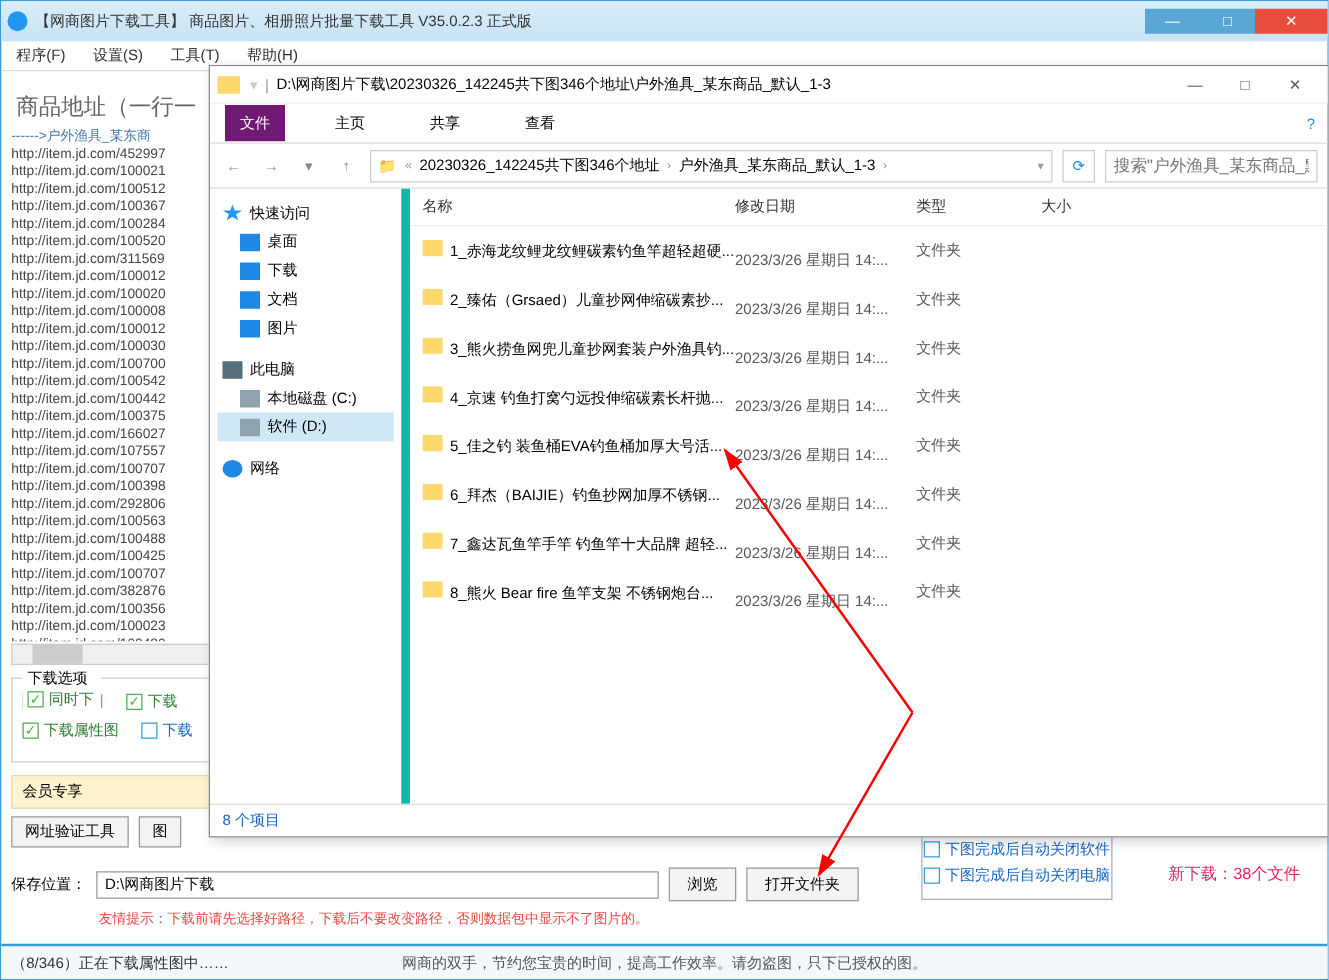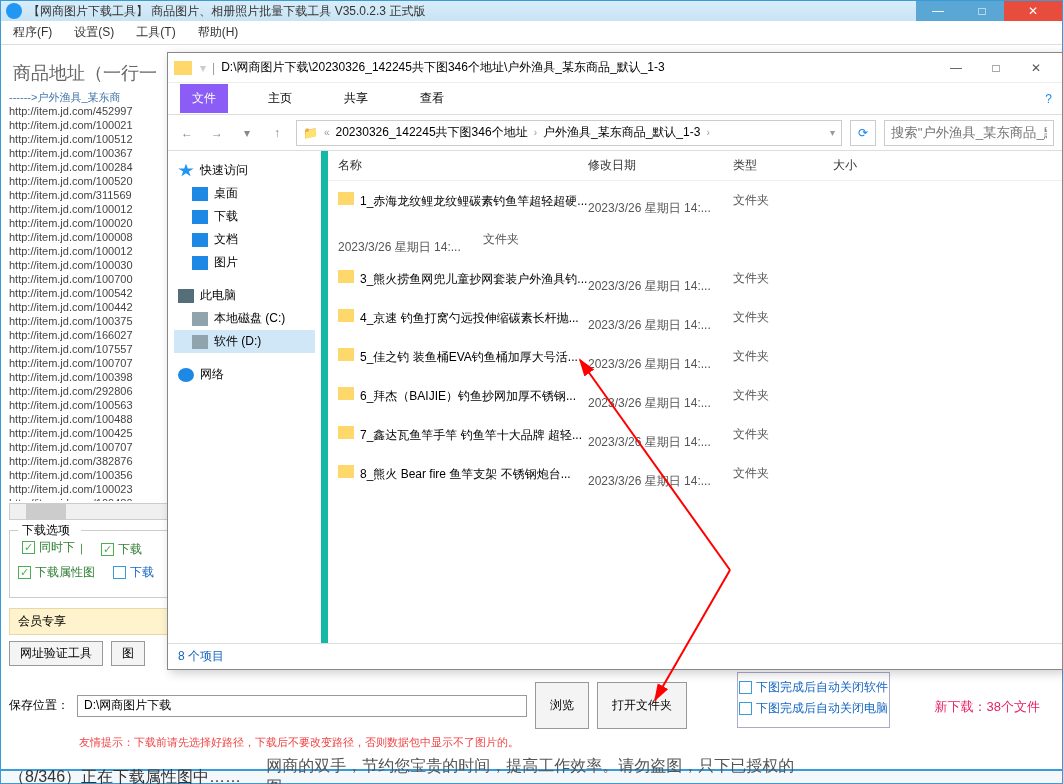--- a/index.html
+++ b/index.html
@@ -1,21 +1,21 @@
 <!DOCTYPE html>
 <html><head>
 <meta charset="utf-8">
 <style>
 * { margin: 0; padding: 0; box-sizing: border-box; font-family: "Microsoft YaHei", "SimSun", sans-serif; }
 body { background: #fff; width: 1063px; height: 784px; overflow: hidden; position: relative; }
 
 
 .app-window { width: 1063px; height: 784px; border: 1px solid #3a9bd9; position: relative; background: #fff; }
 
-.titlebar { height: 20px; background: linear-gradient(#d9edf9, #c7e3f5); display: flex; align-items: center; padding-left: 5px; font-size: 12px; color: #333; }
+.titlebar { height: 32px; background: linear-gradient(#d9edf9, #c7e3f5); display: flex; align-items: center; padding-left: 5px; font-size: 12px; color: #333; }
 .titlebar .icon-app { width: 16px; height: 16px; background: #2196F3; border-radius: 50%; margin-right: 6px; display: inline-block; }
 .titlebar .spacer { flex: 1; }
 .titlebar .winbtn { width: 44px; height: 20px; display: flex; align-items: center; justify-content: center; font-size: 12px; color: #fff; }
 .titlebar .min { background: #5aa7d6; }
 .titlebar .max { background: #5aa7d6; }
 .titlebar .close { background: #e74c3c; width: 58px; }
 
 .menubar { height: 24px; display: flex; align-items: center; padding-left: 12px; gap: 22px; font-size: 12px; color: #333; border-bottom: 1px solid #ddd; }
 
 .content-area { padding: 10px 8px; position: relative; }
@@ -38,45 +38,45 @@
 .checkbox .box.unchecked::after { content: ""; }
 .checkbox .lbl.green { color: #2e7d32; }
 .checkbox .lbl.blue { color: #1565c0; }
 
 .member-bar { background: #fff3cd; border: 1px solid #e6d9a8; margin-top: 10px; padding: 4px 8px; font-size: 12px; display: flex; align-items: center; }
 .toolbar-row { margin-top: 6px; display: flex; gap: 8px; }
 .btn { border: 1px solid #999; background: #f4f4f4; padding: 3px 10px; font-size: 12px; cursor: pointer; }
 
 .save-row { margin-top: 16px; display: flex; align-items: center; gap: 8px; font-size: 12px; }
 .save-row input[type=text] { flex: 0 0 450px; border: 1px solid #999; padding: 3px 6px; font-size: 12px; }
-.save-row .btn { padding: 14px 14px; }
+.save-row .btn { padding: 4px 14px; }
 
 .hint { font-size: 11px; color: #ef4444; margin-top: 6px; padding-left: 70px; }
 
 .checkbox-panel { position: absolute; right: 172px; bottom: 32px; border: 1px solid #aac; padding: 6px 1px; font-size: 12px; }
 .checkbox-panel .checkbox { margin-bottom: 4px; }
 .checkbox-panel .box { border-color: #3a9bd9; }
 
 .new-download { position: absolute; right: 22px; bottom: 44px; font-size: 13px; color: #e91e63; }
 
-.statusbar { position: absolute; bottom: 0; left: 0; right: 0; height: 14px; border-top: 2px solid #3a9bd9; display: flex; align-items: center; font-size: 16px; padding: 0 8px; background: #f4f8fb; }
+.statusbar { position: absolute; bottom: 0; left: 0; right: 0; height: 28px; border-top: 2px solid #3a9bd9; display: flex; align-items: center; font-size: 12px; padding: 0 8px; background: #f4f8fb; }
 .statusbar .progress { color: #333; }
 .statusbar .footer-text { position: absolute; left: 50%; transform: translateX(-50%); color: #555; }
 
 
 .explorer { position: absolute; top: 52px; left: 167px; width: 896px; height: 618px; background: #fff; border: 1px solid #888; box-shadow: 3px 3px 10px rgba(0,0,0,0.2); display: flex; flex-direction: column; }
 .exp-titlebar { height: 30px; background: #fff; display: flex; align-items: center; padding: 0 6px; border-bottom: 1px solid #eee; font-size: 12px; }
 .exp-titlebar .folder-icon { width: 18px; height: 14px; background: #ffd86b; margin-right: 8px; display:inline-block; }
 .exp-titlebar .sep { margin: 0 6px; color: #999; }
 .exp-titlebar .spacer { flex: 1; }
 .exp-titlebar .wb { width: 40px; text-align: center; color: #555; }
 
 .exp-tabs { height: 32px; display: flex; align-items: center; font-size: 12px; gap: 28px; padding-left: 12px; border-bottom: 1px solid #ddd; }
 .exp-tabs .tab { padding: 6px 12px; }
-.exp-tabs .tab.active { background: #8b5cf6; color: #fff; }
+.exp-tabs .tab.active { background: #701a75; color: #fff; }
 
 .exp-navrow { height: 36px; display: flex; align-items: center; padding: 0 8px; border-bottom: 1px solid #ddd; gap: 8px; font-size: 12px; }
 .exp-navrow .navbtn { width: 22px; height: 22px; display:flex; align-items:center; justify-content:center; color:#888; }
 .exp-navrow .breadcrumb { flex: 1; border: 1px solid #ccc; height: 26px; display: flex; align-items: center; padding: 0 6px; gap: 6px; }
 .exp-navrow .breadcrumb .chev { color: #999; font-size: 10px; }
 .exp-navrow .refresh { width: 26px; height: 26px; border: 1px solid #ccc; display:flex;align-items:center;justify-content:center; color:#1e88e5; }
 .exp-navrow .search { width: 170px; height: 26px; border: 1px solid #ccc; padding: 0 6px; color: #999; }
 
 .exp-body { flex: 1; display: flex; }
 .exp-nav { width: 160px; border-right: 7px solid #14b8a6; padding: 8px 6px; font-size: 12px; }
@@ -322,20 +322,21 @@
         <div class="col size">大小</div>
       </div>
       <div id="file-rows">
           <div class="row">
             <div class="col name"><span class="fico"></span>1_赤海龙纹鲤龙纹鲤碳素钓鱼竿超轻超硬...</div>
             <div class="col date">2023/3/26 星期日 14:...</div>
             <div class="col type">文件夹</div>
             <div class="col size"></div>
           </div>
           <div class="row">
+            <div class="col name"><span class="fico"></span>2_臻佑（Grsaed）儿童抄网伸缩碳素抄...</div>
             <div class="col date">2023/3/26 星期日 14:...</div>
             <div class="col type">文件夹</div>
             <div class="col size"></div>
           </div>
           <div class="row">
             <div class="col name"><span class="fico"></span>3_熊火捞鱼网兜儿童抄网套装户外渔具钓...</div>
             <div class="col date">2023/3/26 星期日 14:...</div>
             <div class="col type">文件夹</div>
             <div class="col size"></div>
           </div>

